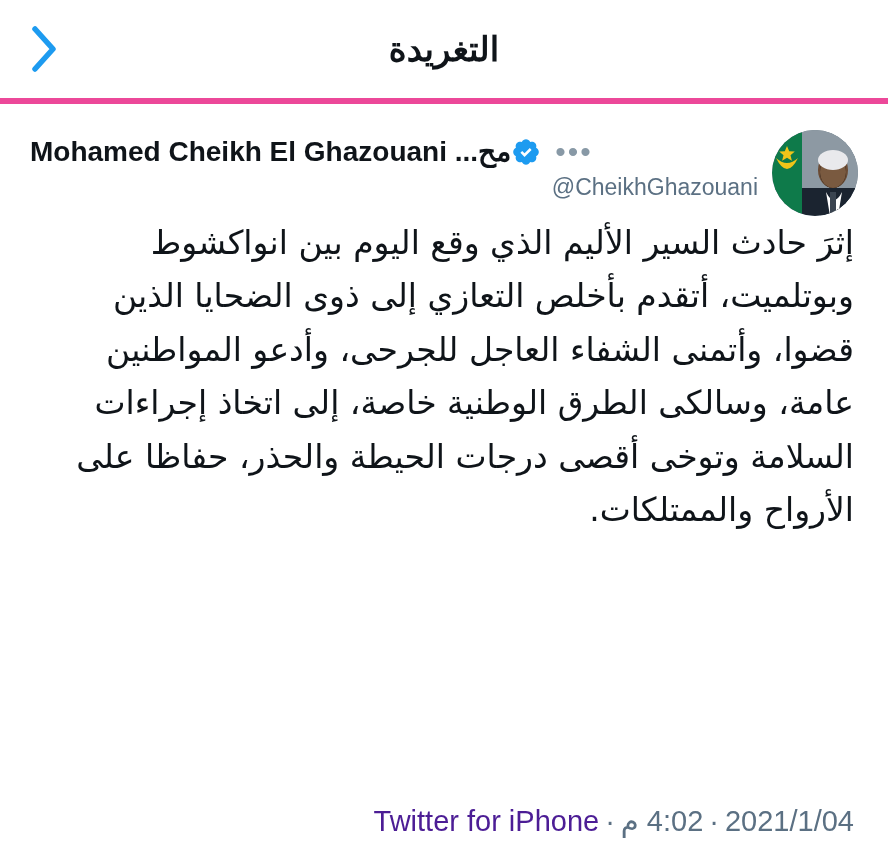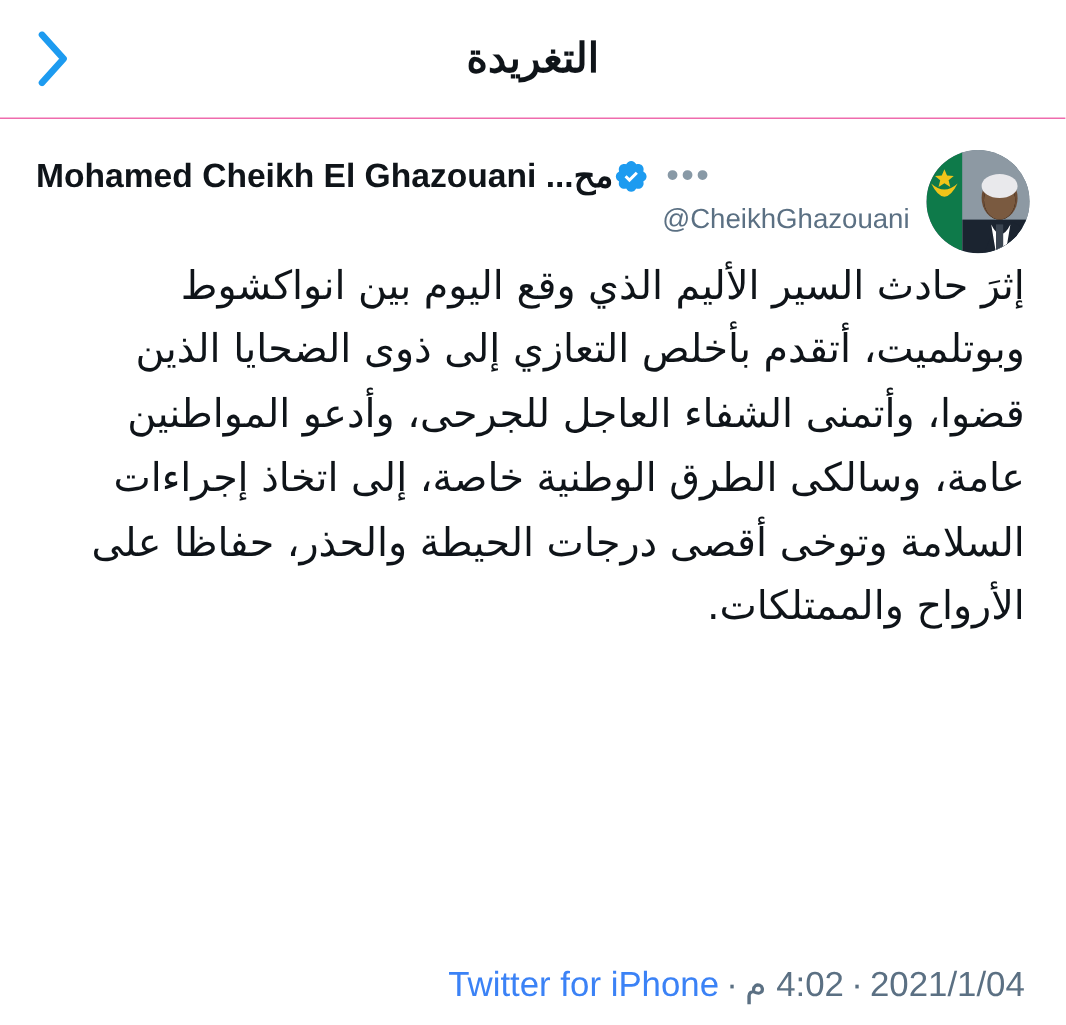--- a/index.html
+++ b/index.html
@@ -19,21 +19,21 @@
     height: 854px;
     position: relative;
     background: #ffffff;
     box-sizing: border-box;
   }
 
   
   .header {
     position: relative;
     height: 98px;
-    border-bottom: 1px solid #ec4899;
+    border-bottom: 6px solid #ec4899;
     display: flex;
     align-items: center;
     justify-content: center;
   }
   .header-title {
     font-size: 34px;
     font-weight: bold;
     color: #0f1419;
     letter-spacing: 0px;
     line-height: 1;
@@ -148,21 +148,21 @@
     padding: 0 34px;
     box-sizing: border-box;
     text-align: right;
     font-size: 29px;
     color: #5b7083;
     direction: rtl;
     white-space: nowrap;
   }
   .tweet-meta .sep { margin: 0 6px; }
   .source-link {
-    color: #3b82f6;
+    color: #4c1d95;
     text-decoration: none;
     cursor: pointer;
   }
 </style>
 </head>
 <body>
 
 <div class="screen">
 
   <div class="header">

